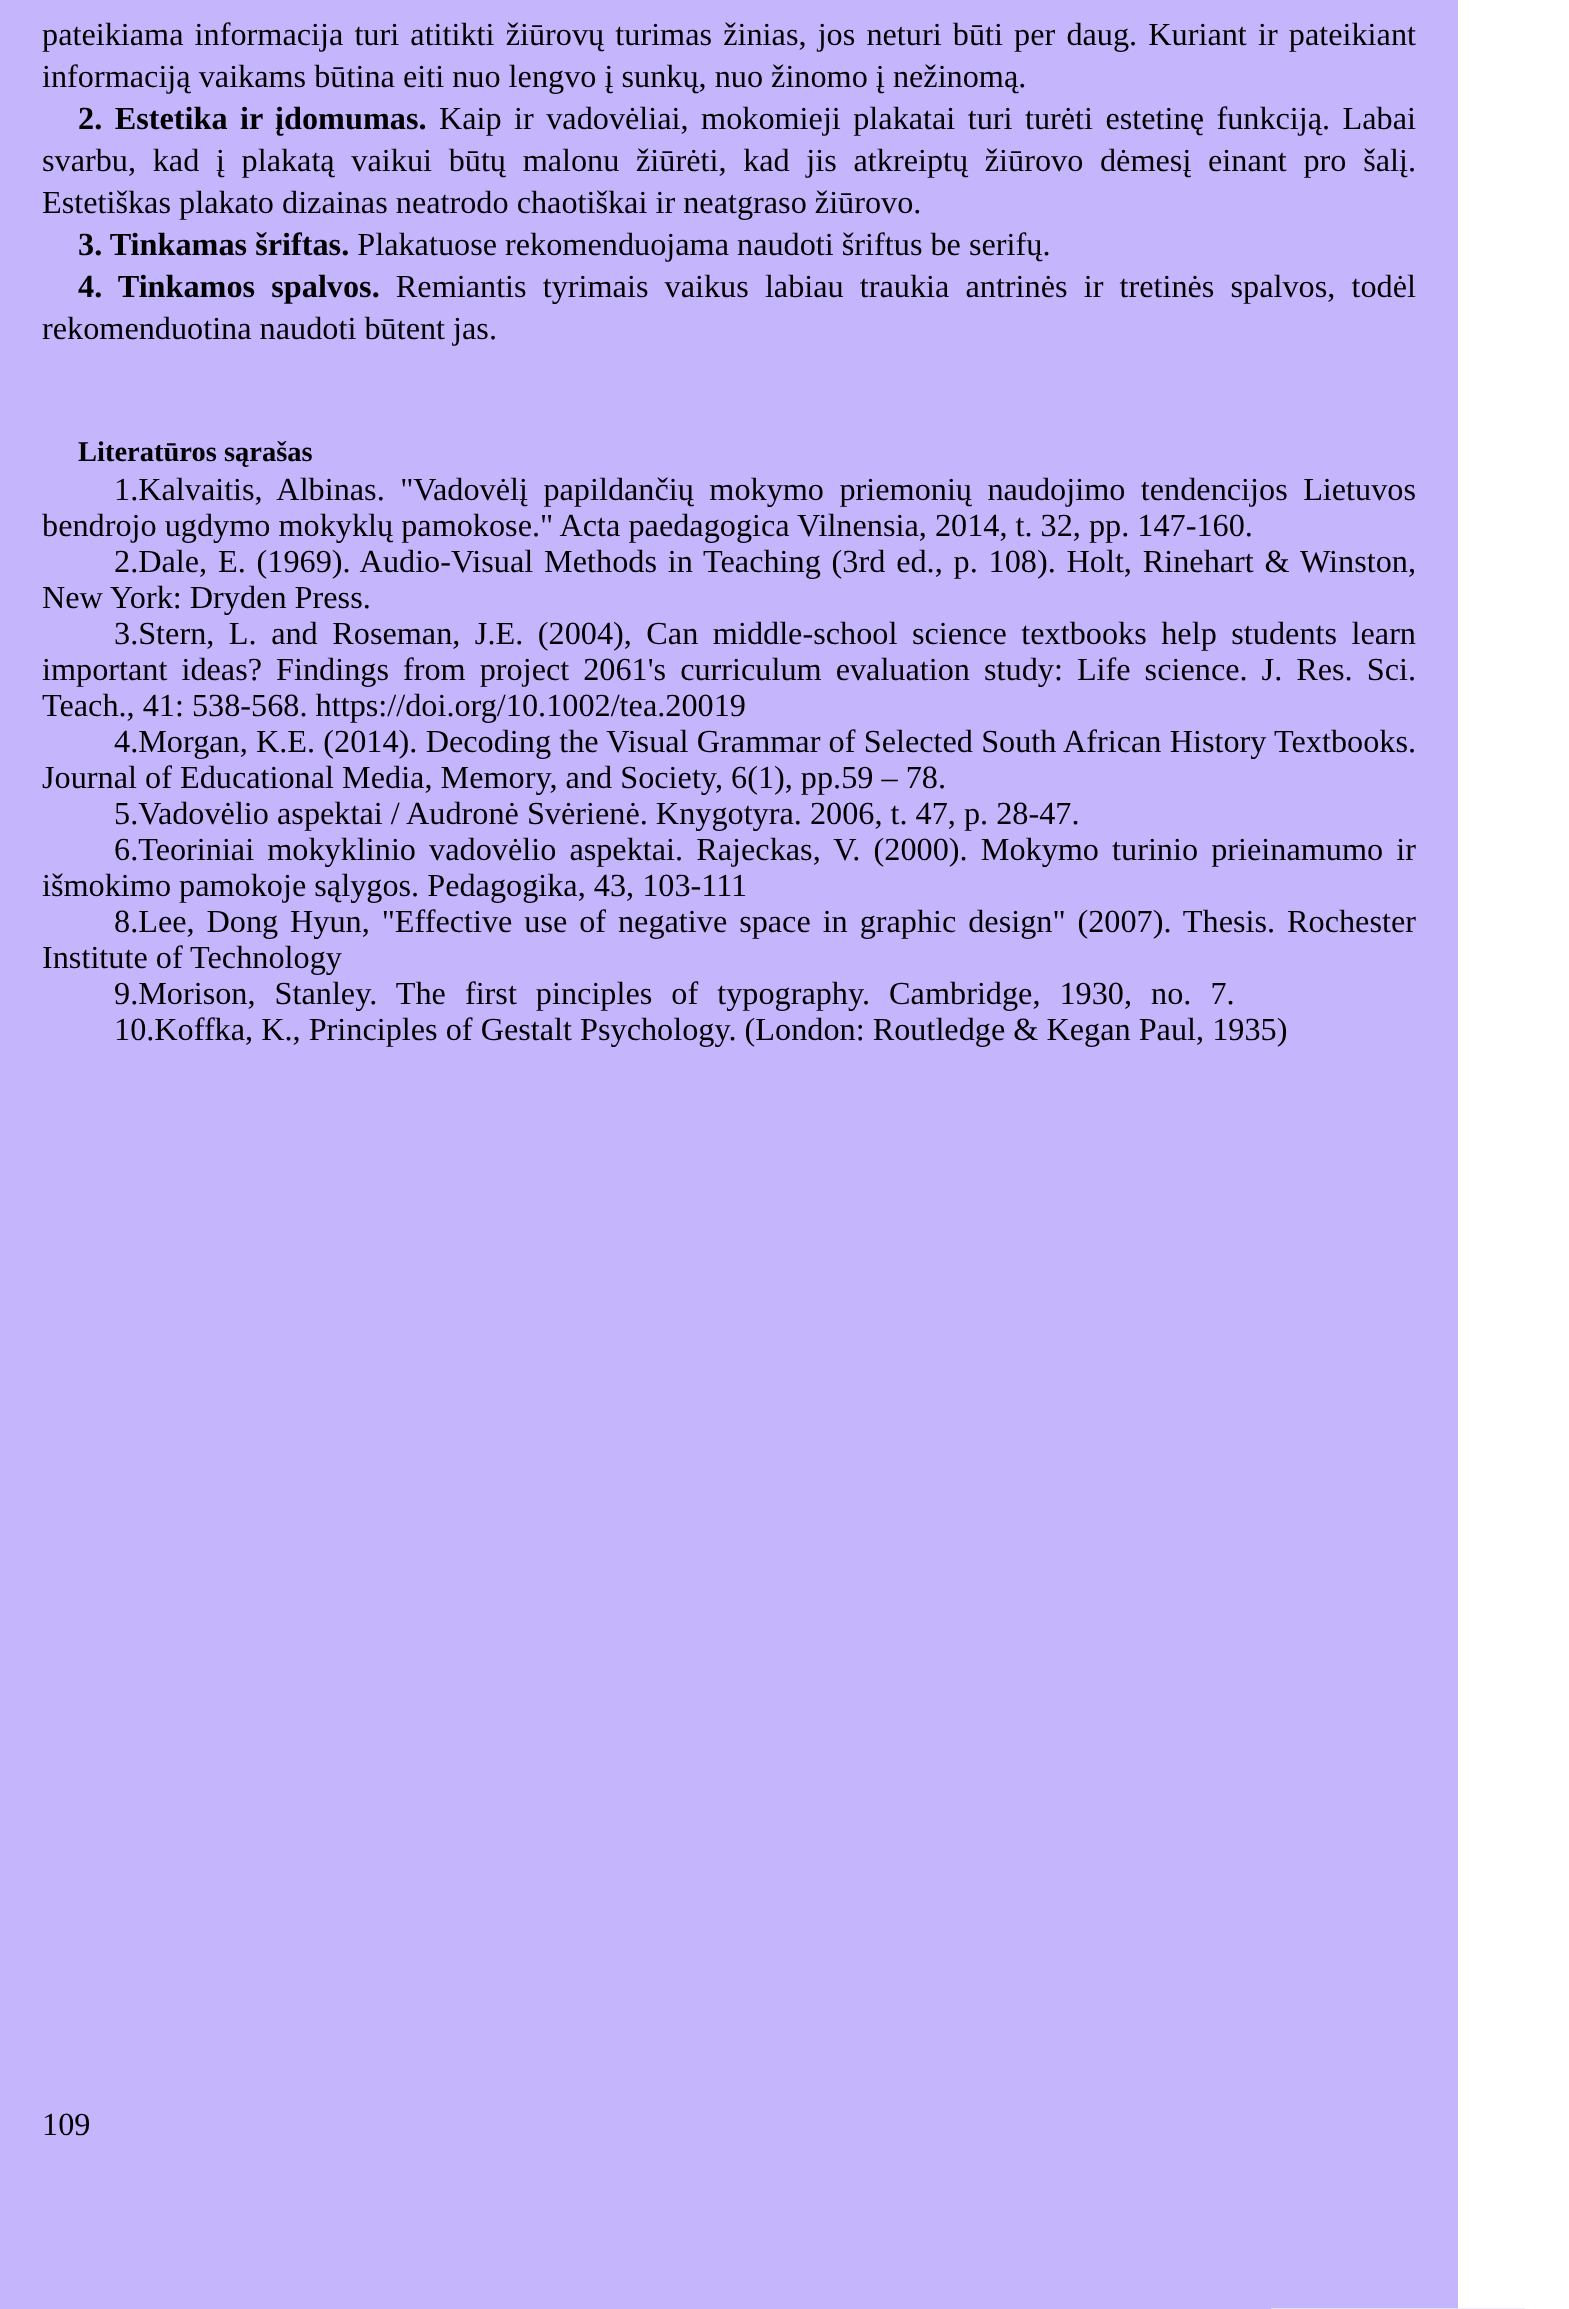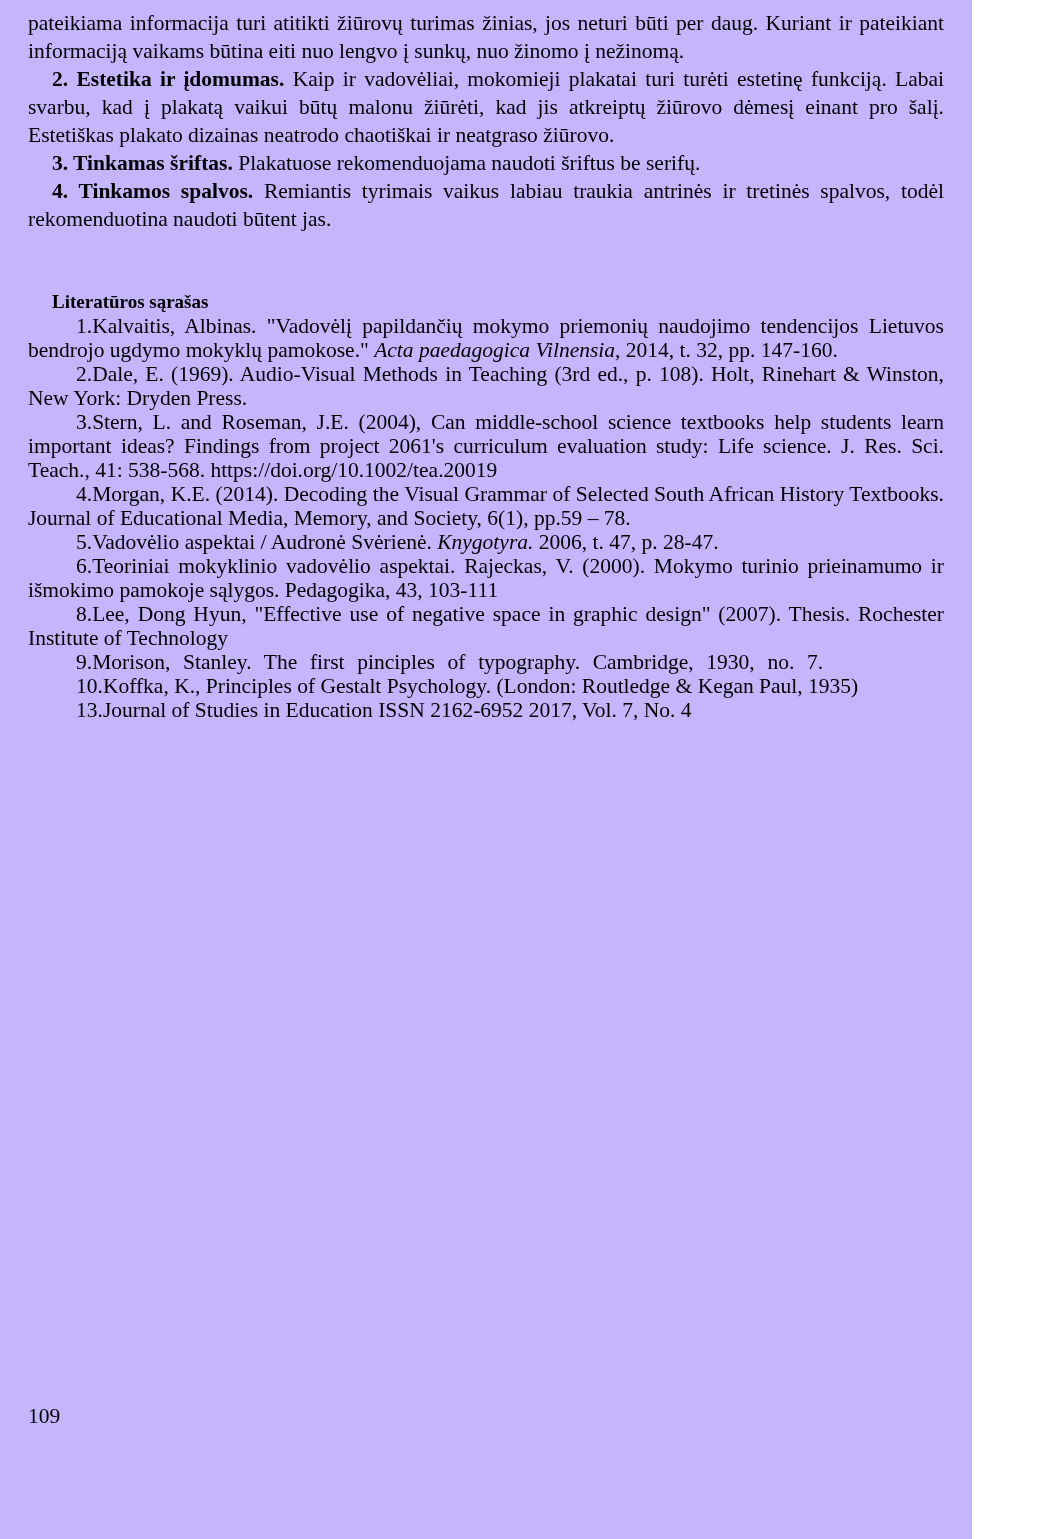--- a/index.html
+++ b/index.html
@@ -27,21 +27,21 @@
   p.para {
     margin: 0;
     font-size: 21.5px;
     line-height: 28px;
     text-align: justify;
   }
   p.para.ind {
     text-indent: 24px;
   }
   .b { font-weight: bold; font-family: Liberation Serif, serif; }
-  .i { font-style: italic; }
+  .i { }
   h2.refs-heading {
     margin: 57px 0 0 0;
     padding: 0;
     font-size: 19px;
     line-height: 24px;
     font-weight: bold;
     text-indent: 24px;
   }
   p.ref {
     margin: 0;
@@ -80,17 +80,16 @@
     <div id="references">
         <p class="ref"><span class="ref-num">1.</span><span>Kalvaitis, Albinas. "Vadovėlį papildančių mokymo priemonių naudojimo tendencijos Lietuvos bendrojo ugdymo mokyklų pamokose." </span><span class="i">Acta paedagogica Vilnensia</span><span>, 2014, t. 32, pp. 147-160.</span></p>
         <p class="ref"><span class="ref-num">2.</span><span>Dale, E. (1969). Audio-Visual Methods in Teaching (3rd ed., p. 108). Holt, Rinehart &amp; Winston, New York: Dryden Press.</span></p>
         <p class="ref"><span class="ref-num">3.</span><span>Stern, L. and Roseman, J.E. (2004), Can middle-school science textbooks help students learn important ideas? Findings from project 2061's curriculum evaluation study: Life science. J. Res. Sci. Teach., 41: 538-568. https://doi.org/10.1002/tea.20019</span></p>
         <p class="ref"><span class="ref-num">4.</span><span>Morgan, K.E. (2014). Decoding the Visual Grammar of Selected South African History Textbooks. Journal of Educational Media, Memory, and Society, 6(1), pp.59 – 78.</span></p>
         <p class="ref"><span class="ref-num">5.</span><span>Vadovėlio aspektai / Audronė Svėrienė. </span><span class="i">Knygotyra.</span><span> 2006, t. 47, p. 28-47.</span></p>
         <p class="ref"><span class="ref-num">6.</span><span>Teoriniai mokyklinio vadovėlio aspektai. Rajeckas, V. (2000). Mokymo turinio prieinamumo ir išmokimo pamokoje sąlygos. Pedagogika, 43, 103-111</span></p>
         <p class="ref"><span class="ref-num">8.</span><span>Lee, Dong Hyun, "Effective use of negative space in graphic design" (2007). Thesis. Rochester Institute of Technology</span></p>
         <p class="ref wide"><span class="ref-num">9.</span><span>Morison, Stanley. The first pinciples of typography. Cambridge, 1930, no. 7.</span></p>
         <p class="ref"><span class="ref-num">10.</span><span>Koffka, K., Principles of Gestalt Psychology. (London: Routledge &amp; Kegan Paul, 1935)</span></p>
-        <p class="ref"><span class="ref-num">13.</span><span>Journal of Studies in Education ISSN 2162-6952 2017, Vol. 7, No. 4</span></p>
       </div>
   </div>
   <div class="page-number">109</div>
 </div>
 
 </body></html>

